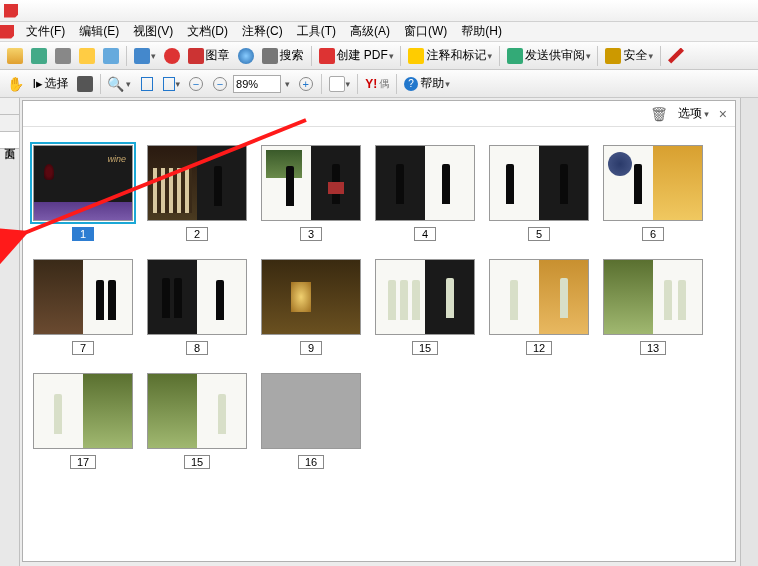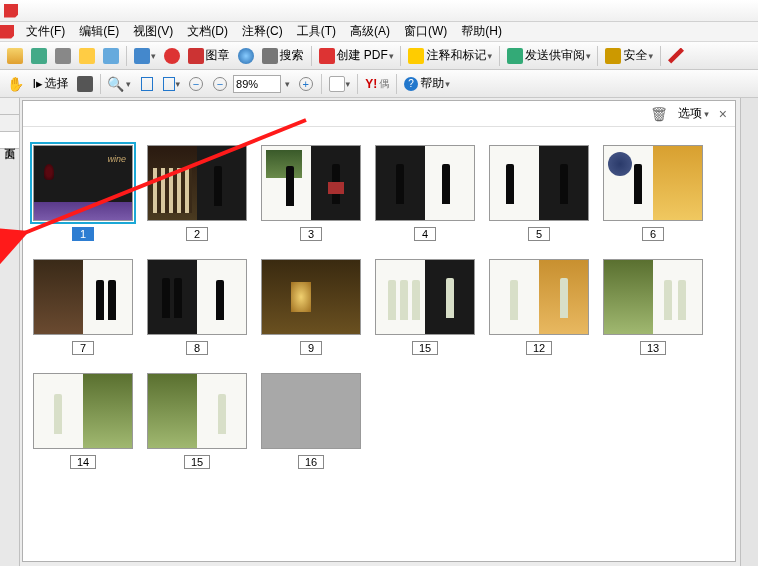--- a/index.html
+++ b/index.html
@@ -352,21 +352,21 @@
           </div>
           <div class="thumb">
             <div class="thumb-img">
               <div class="spread">
                 <div class="light">
                   <div class="bottle white" style="left:20px;top:20px"></div>
                 </div>
                 <div class="vine"></div>
               </div>
             </div>
-            <div class="thumb-label">14</div>
+            <div class="thumb-label">17</div>
           </div>
           <div class="thumb">
             <div class="thumb-img">
               <div class="spread">
                 <div class="vine"></div>
                 <div class="light">
                   <div class="bottle white" style="left:70px;top:20px"></div>
                 </div>
               </div>
             </div>

